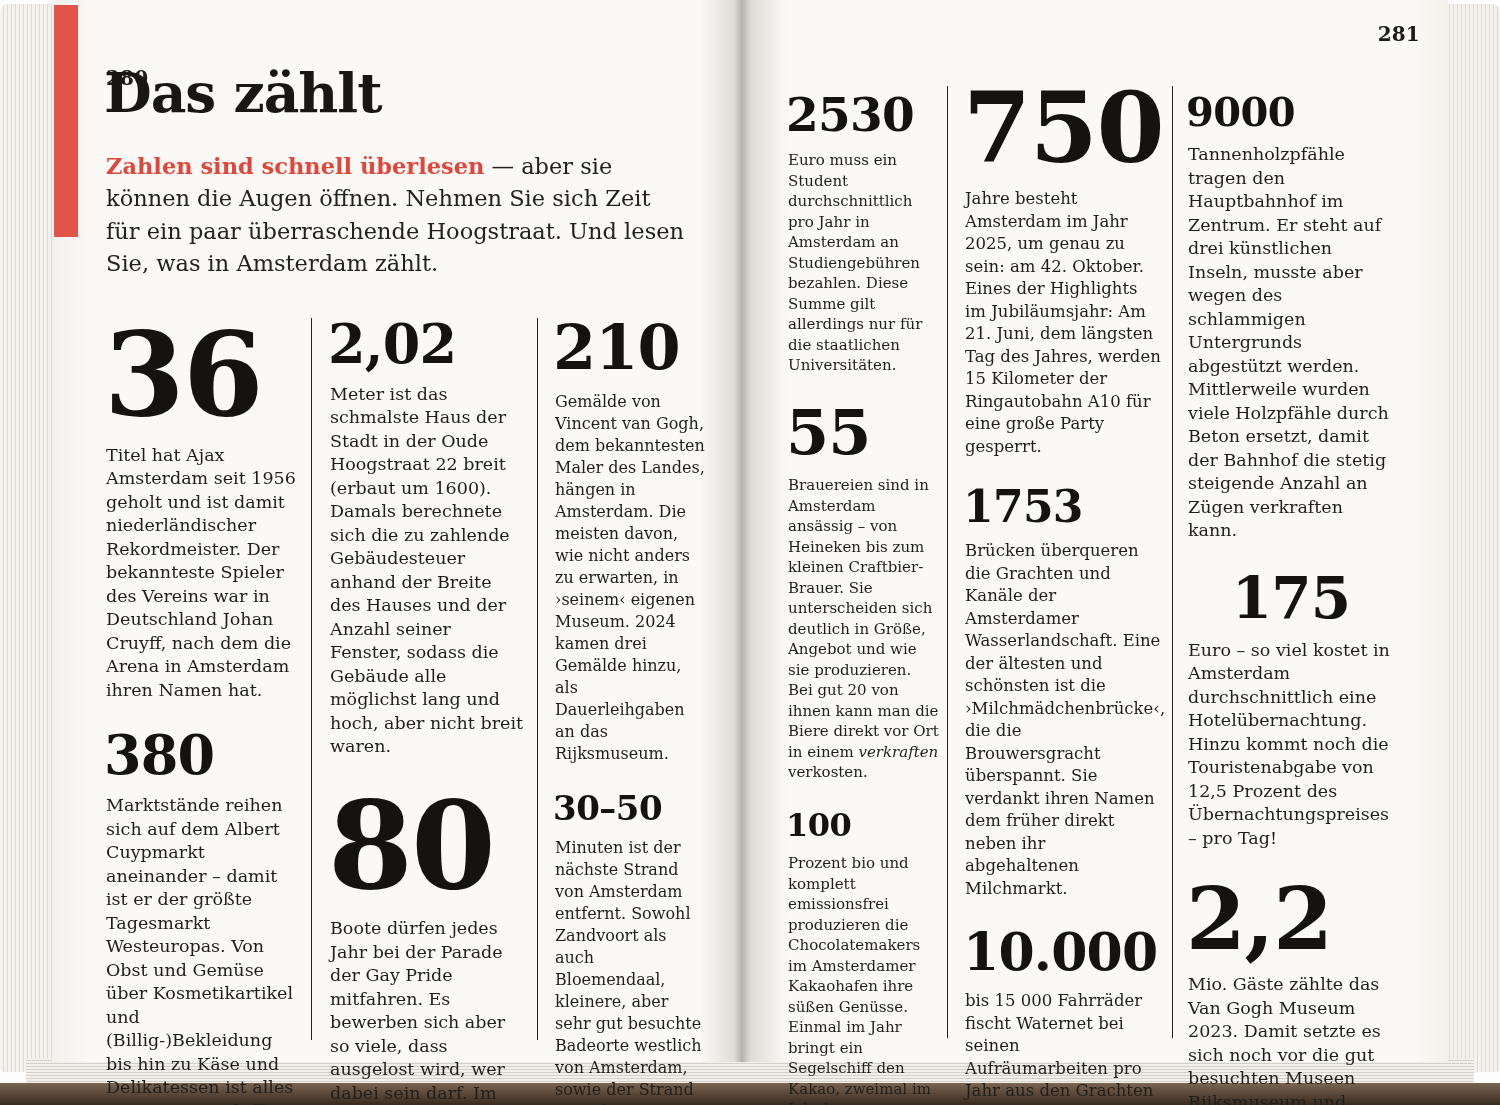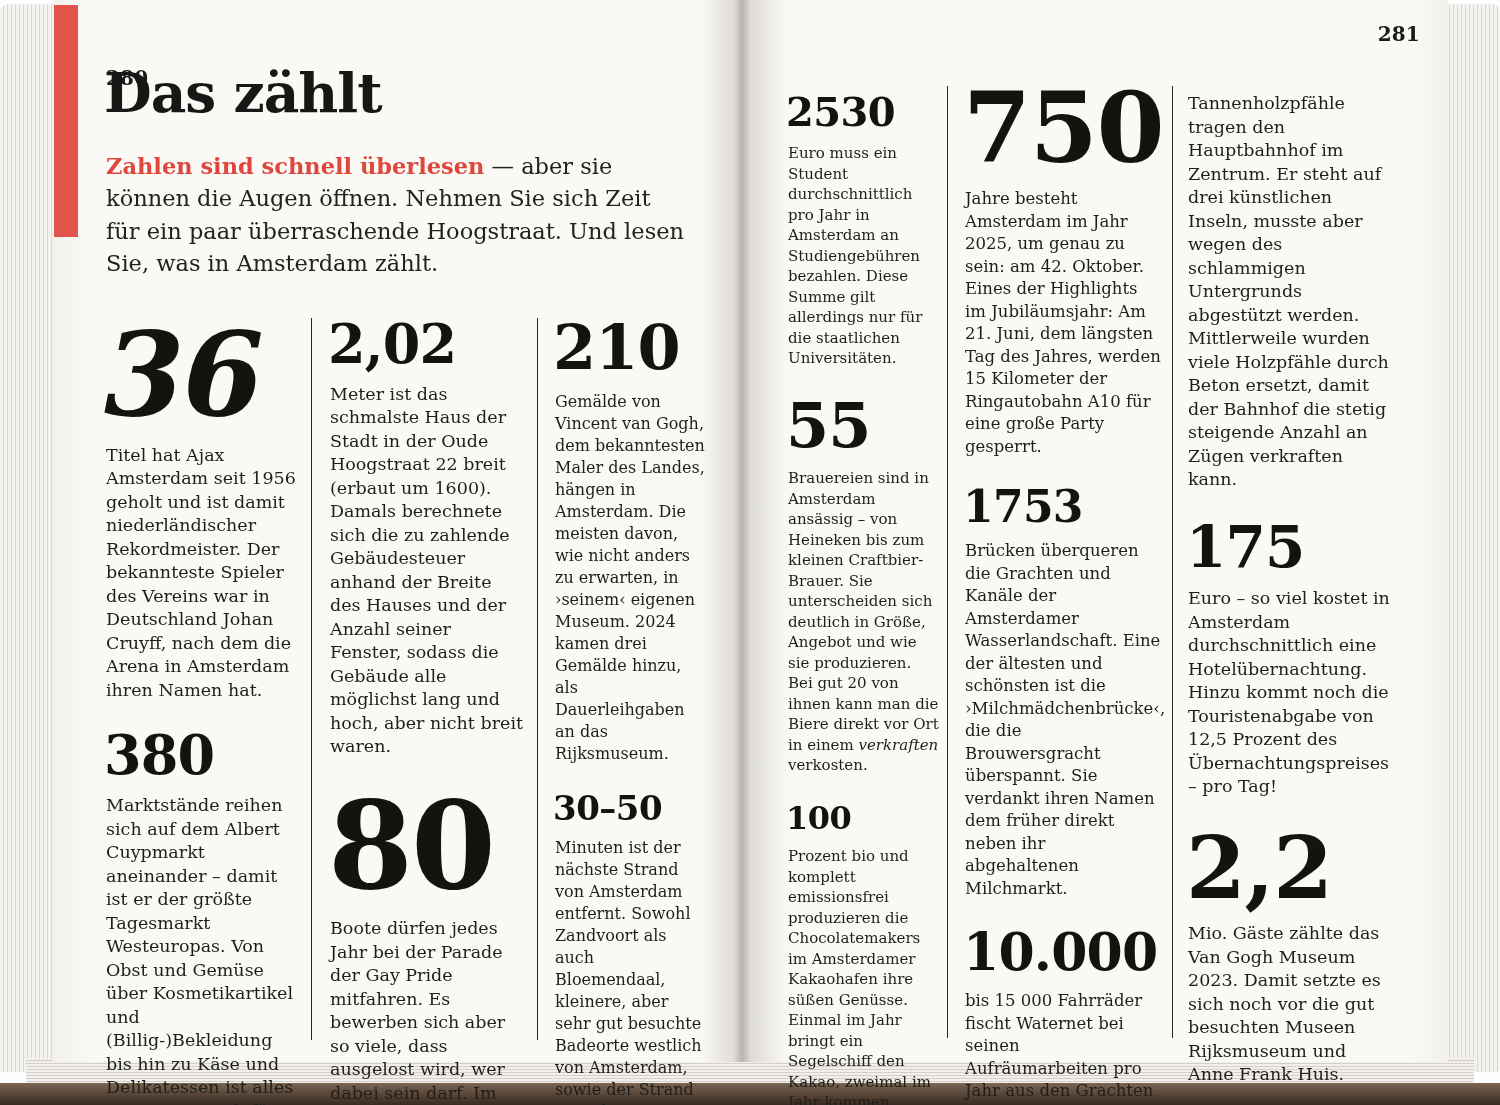--- a/index.html
+++ b/index.html
@@ -71,21 +71,21 @@
   <div class="table-edge"></div>
 
   <div class="page page-left">
     <div class="red-bar"></div>
     <div class="pagenum pagenum-left">280</div>
     <h1 class="title">Das zählt</h1>
     <p class="intro"><span class="hl">Zahlen sind schnell überlesen</span><span> — aber sie können die Augen öffnen. Nehmen Sie sich Zeit für ein paar überraschende Hoogstraat. Und lesen Sie, was in Amsterdam zählt.</span></p>
 
     <div class="col colL1">
         <div class="entry">
-          <div class="num" style="font-size: 116px; font-style: italic;">36</div>
+          <div class="num" style="font-size: 116px;">36</div>
           <p class="body-text">Titel hat Ajax Amsterdam seit 1956 geholt und ist damit niederländischer Rekordmeister. Der bekannteste Spieler des Vereins war in Deutschland Johan Cruyff, nach dem die Arena in Amsterdam ihren Namen hat.</p>
         </div>
         <div class="entry">
           <div class="num" style="font-size: 54px;">380</div>
           <p class="body-text"><span>Marktstände reihen sich auf dem Albert Cuypmarkt aneinander – damit ist er der größte Tagesmarkt Westeuropas. Von Obst und Gemüse über Kosmetikartikel und (Billig-)Bekleidung bis hin zu Käse und Delikatessen ist alles vertreten. Auch für Snacks ist gesorgt, z. B. mit </span></p>
         </div>
       </div>
     <div class="divider divL1"></div>
     <div class="col colL2">
         <div class="entry">
@@ -108,21 +108,21 @@
           <p class="body-text">Minuten ist der nächste Strand von Amsterdam entfernt. Sowohl Zandvoort als auch Bloemendaal, kleinere, aber sehr gut besuchte Badeorte westlich von Amsterdam, sowie der Strand von IJburg im Osten der Stadt sind mit dem ÖPNV vom Hauptbahnhof aus schnell zu erreichen.</p>
         </div>
       </div>
   </div>
 
   <div class="page page-right">
     <div class="pagenum pagenum-right">281</div>
 
     <div class="col colR1 t15">
         <div class="entry">
-          <div class="num" style="font-size: 40px;">2530</div>
+          <div class="num" style="font-size: 47px;">2530</div>
           <p class="body-text">Euro muss ein Student durchschnittlich pro Jahr in Amsterdam an Studiengebühren bezahlen. Diese Summe gilt allerdings nur für die staatlichen Universitäten.</p>
         </div>
         <div class="entry">
           <div class="num" style="font-size: 62px;">55</div>
           <p class="body-text"><span>Brauereien sind in Amsterdam ansässig – von Heineken bis zum kleinen Craftbier-Brauer. Sie unterscheiden sich deutlich in Größe, Angebot und wie sie produzieren. Bei gut 20 von ihnen kann man die Biere direkt vor Ort in einem </span><em>verkraften</em><span> verkosten.</span></p>
         </div>
         <div class="entry">
           <div class="num" style="font-size: 32px;">100</div>
           <p class="body-text">Prozent bio und komplett emissionsfrei produzieren die Chocolatemakers im Amsterdamer Kakaohafen ihre süßen Genüsse. Einmal im Jahr bringt ein Segelschiff den Kakao, zweimal im Jahr kommen Hunderte Radfahrer aus Deutschland, um die Schokolade abzuholen.</p>
         </div>
@@ -138,24 +138,25 @@
           <p class="body-text">Brücken überqueren die Grachten und Kanäle der Amsterdamer Wasserlandschaft. Eine der ältesten und schönsten ist die ›Milchmädchenbrücke‹, die die Brouwersgracht überspannt. Sie verdankt ihren Namen dem früher direkt neben ihr abgehaltenen Milchmarkt.</p>
         </div>
         <div class="entry">
           <div class="num" style="font-size: 52px;">10.000</div>
           <p class="body-text">bis 15 000 Fahrräder fischt Waternet bei seinen Aufräumarbeiten pro Jahr aus den Grachten – aller Marken, Größen und Farben. Richtig teure E-Bikes, unzählige Swapfietsen, aber auch Motorroller – die Palette ist groß.</p>
         </div>
       </div>
     <div class="divider divR2"></div>
     <div class="col colR3">
         <div class="entry">
+          <div class="num" style="font-size: 40px;">9000</div>
           <p class="body-text">Tannenholzpfähle tragen den Hauptbahnhof im Zentrum. Er steht auf drei künstlichen Inseln, musste aber wegen des schlammigen Untergrunds abgestützt werden. Mittlerweile wurden viele Holzpfähle durch Beton ersetzt, damit der Bahnhof die stetig steigende Anzahl an Zügen verkraften kann.</p>
         </div>
         <div class="entry">
-          <div class="num" style="font-size: 58px;">175</div>
+          <div class="num" style="font-size: 58px; text-align: center;">175</div>
           <p class="body-text">Euro – so viel kostet in Amsterdam durchschnittlich eine Hotelübernachtung. Hinzu kommt noch die Touristenabgabe von 12,5 Prozent des Übernachtungspreises – pro Tag!</p>
         </div>
         <div class="entry">
           <div class="num" style="font-size: 86px;">2,2</div>
           <p class="body-text">Mio. Gäste zählte das Van Gogh Museum 2023. Damit setzte es sich noch vor die gut besuchten Museen Rijksmuseum und Anne Frank Huis.</p>
         </div>
       </div>
   </div>
 
   <div class="gutter"></div>

